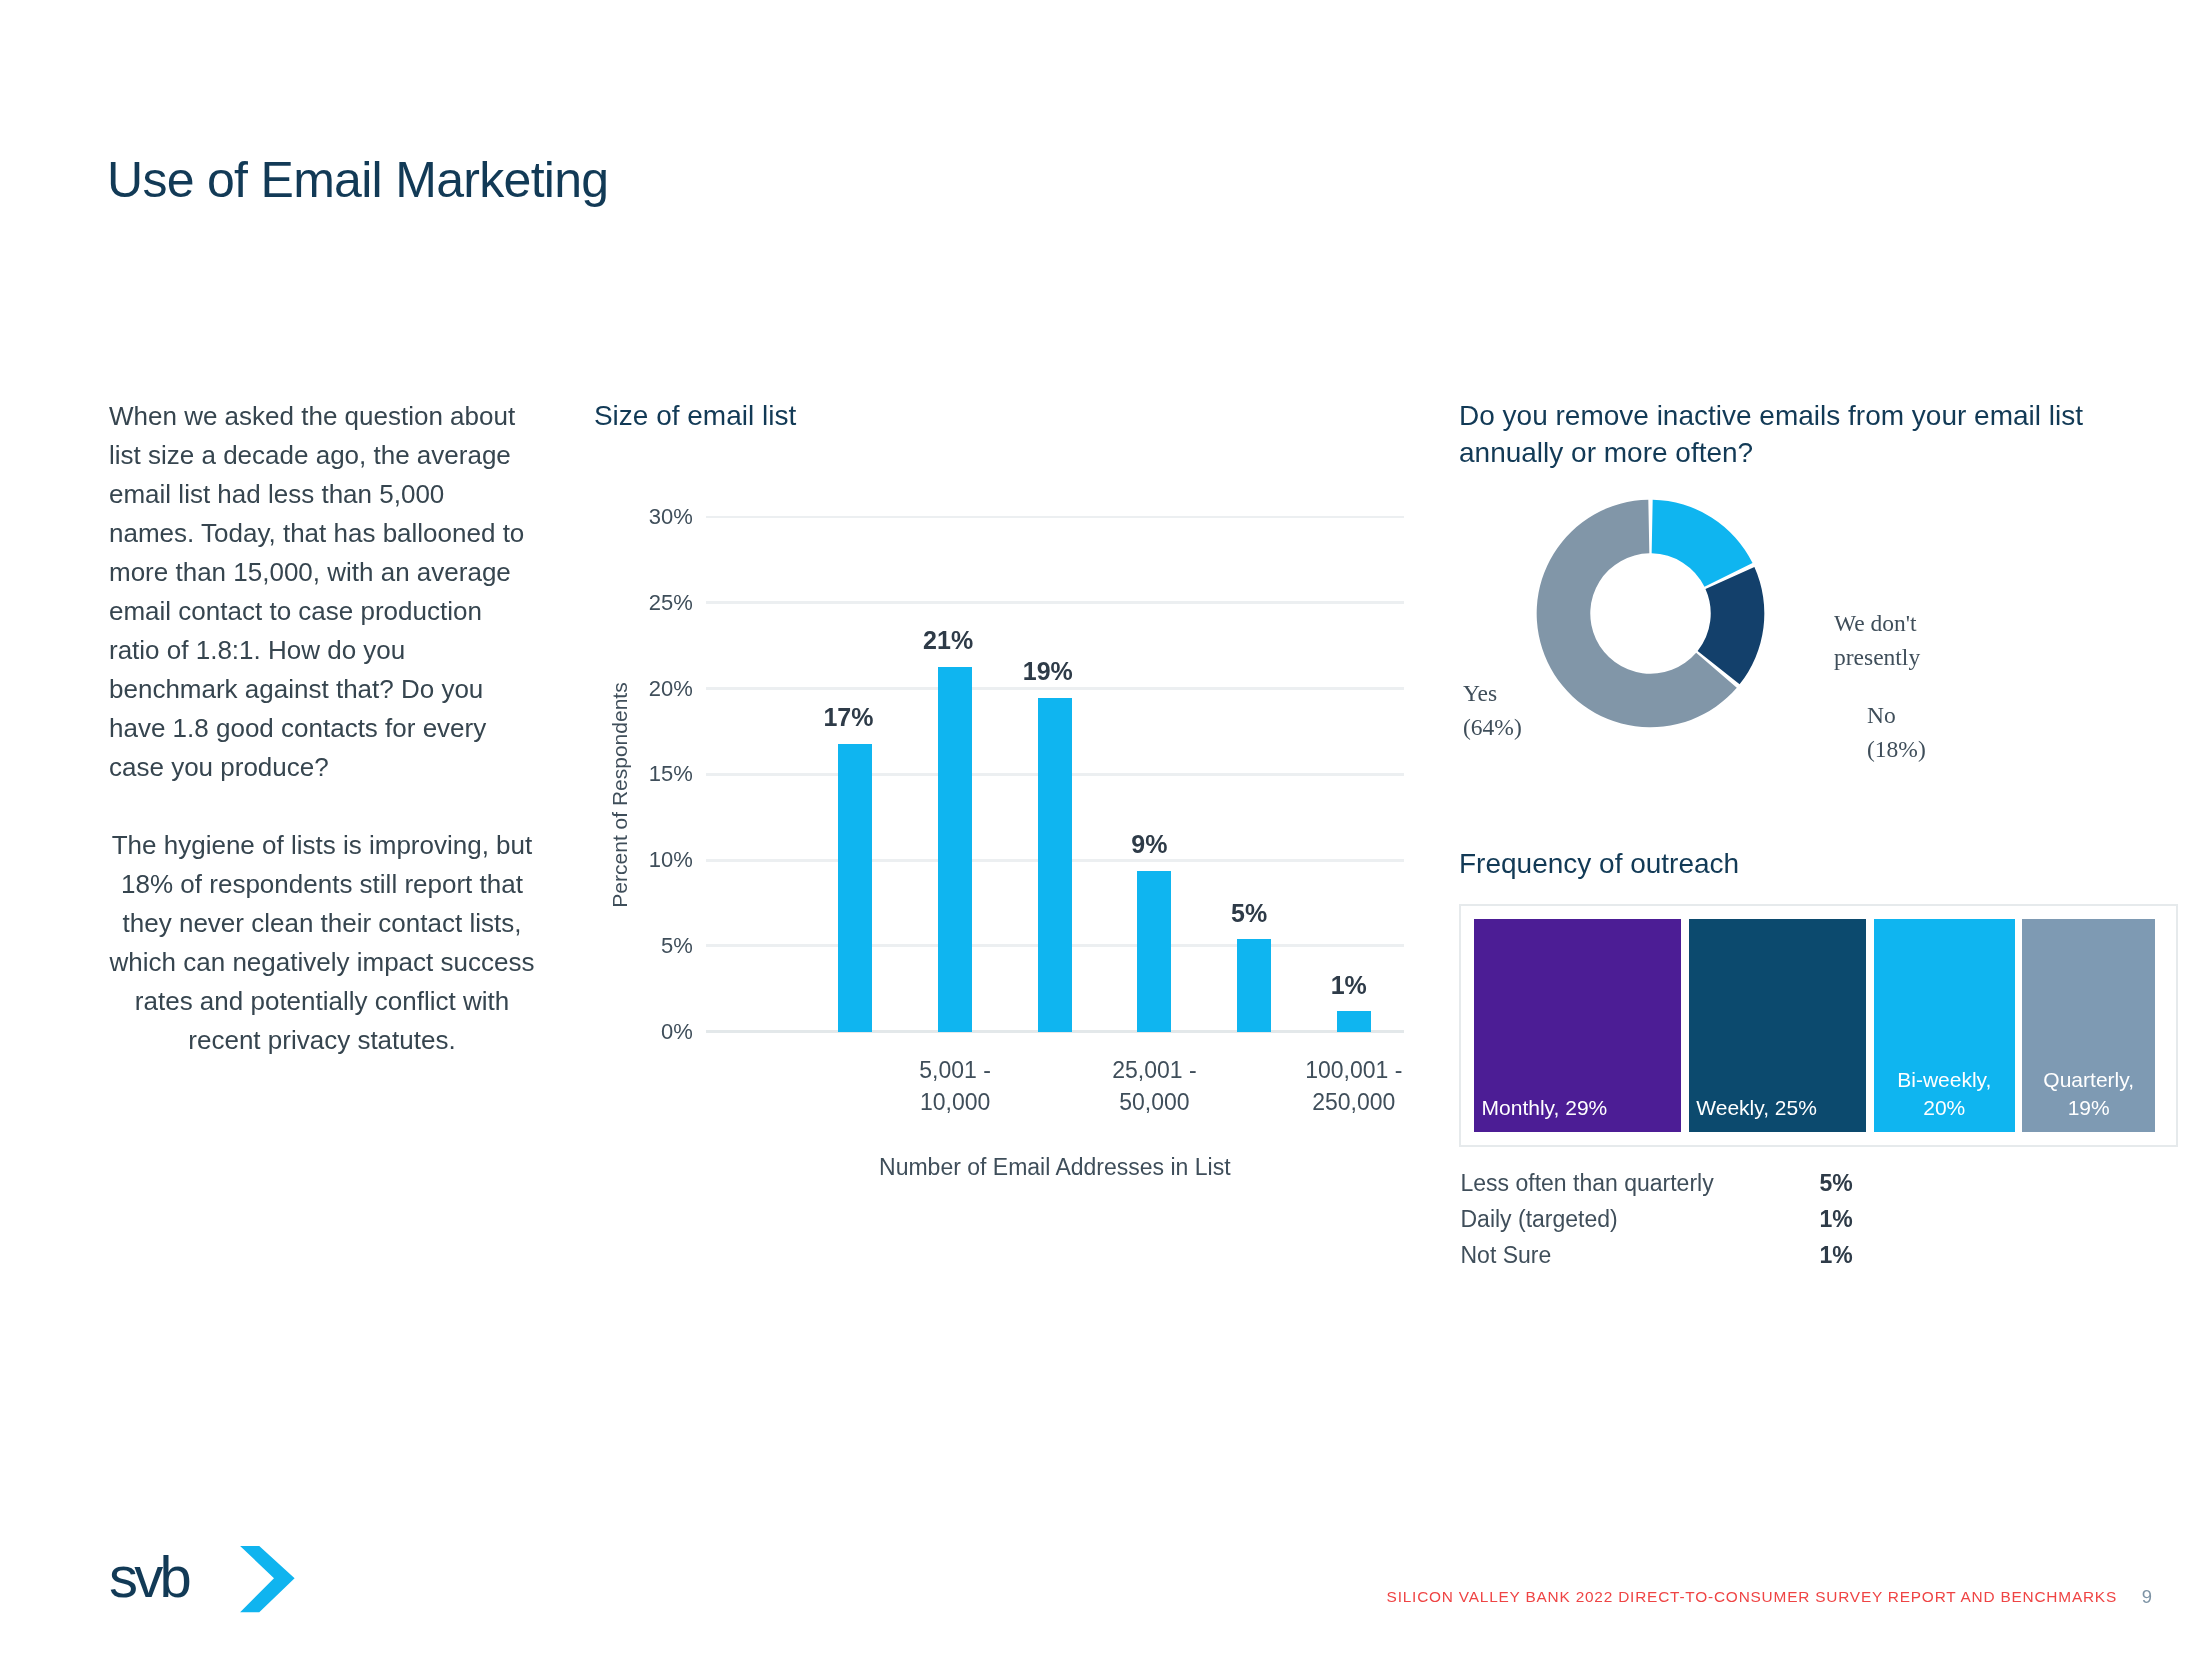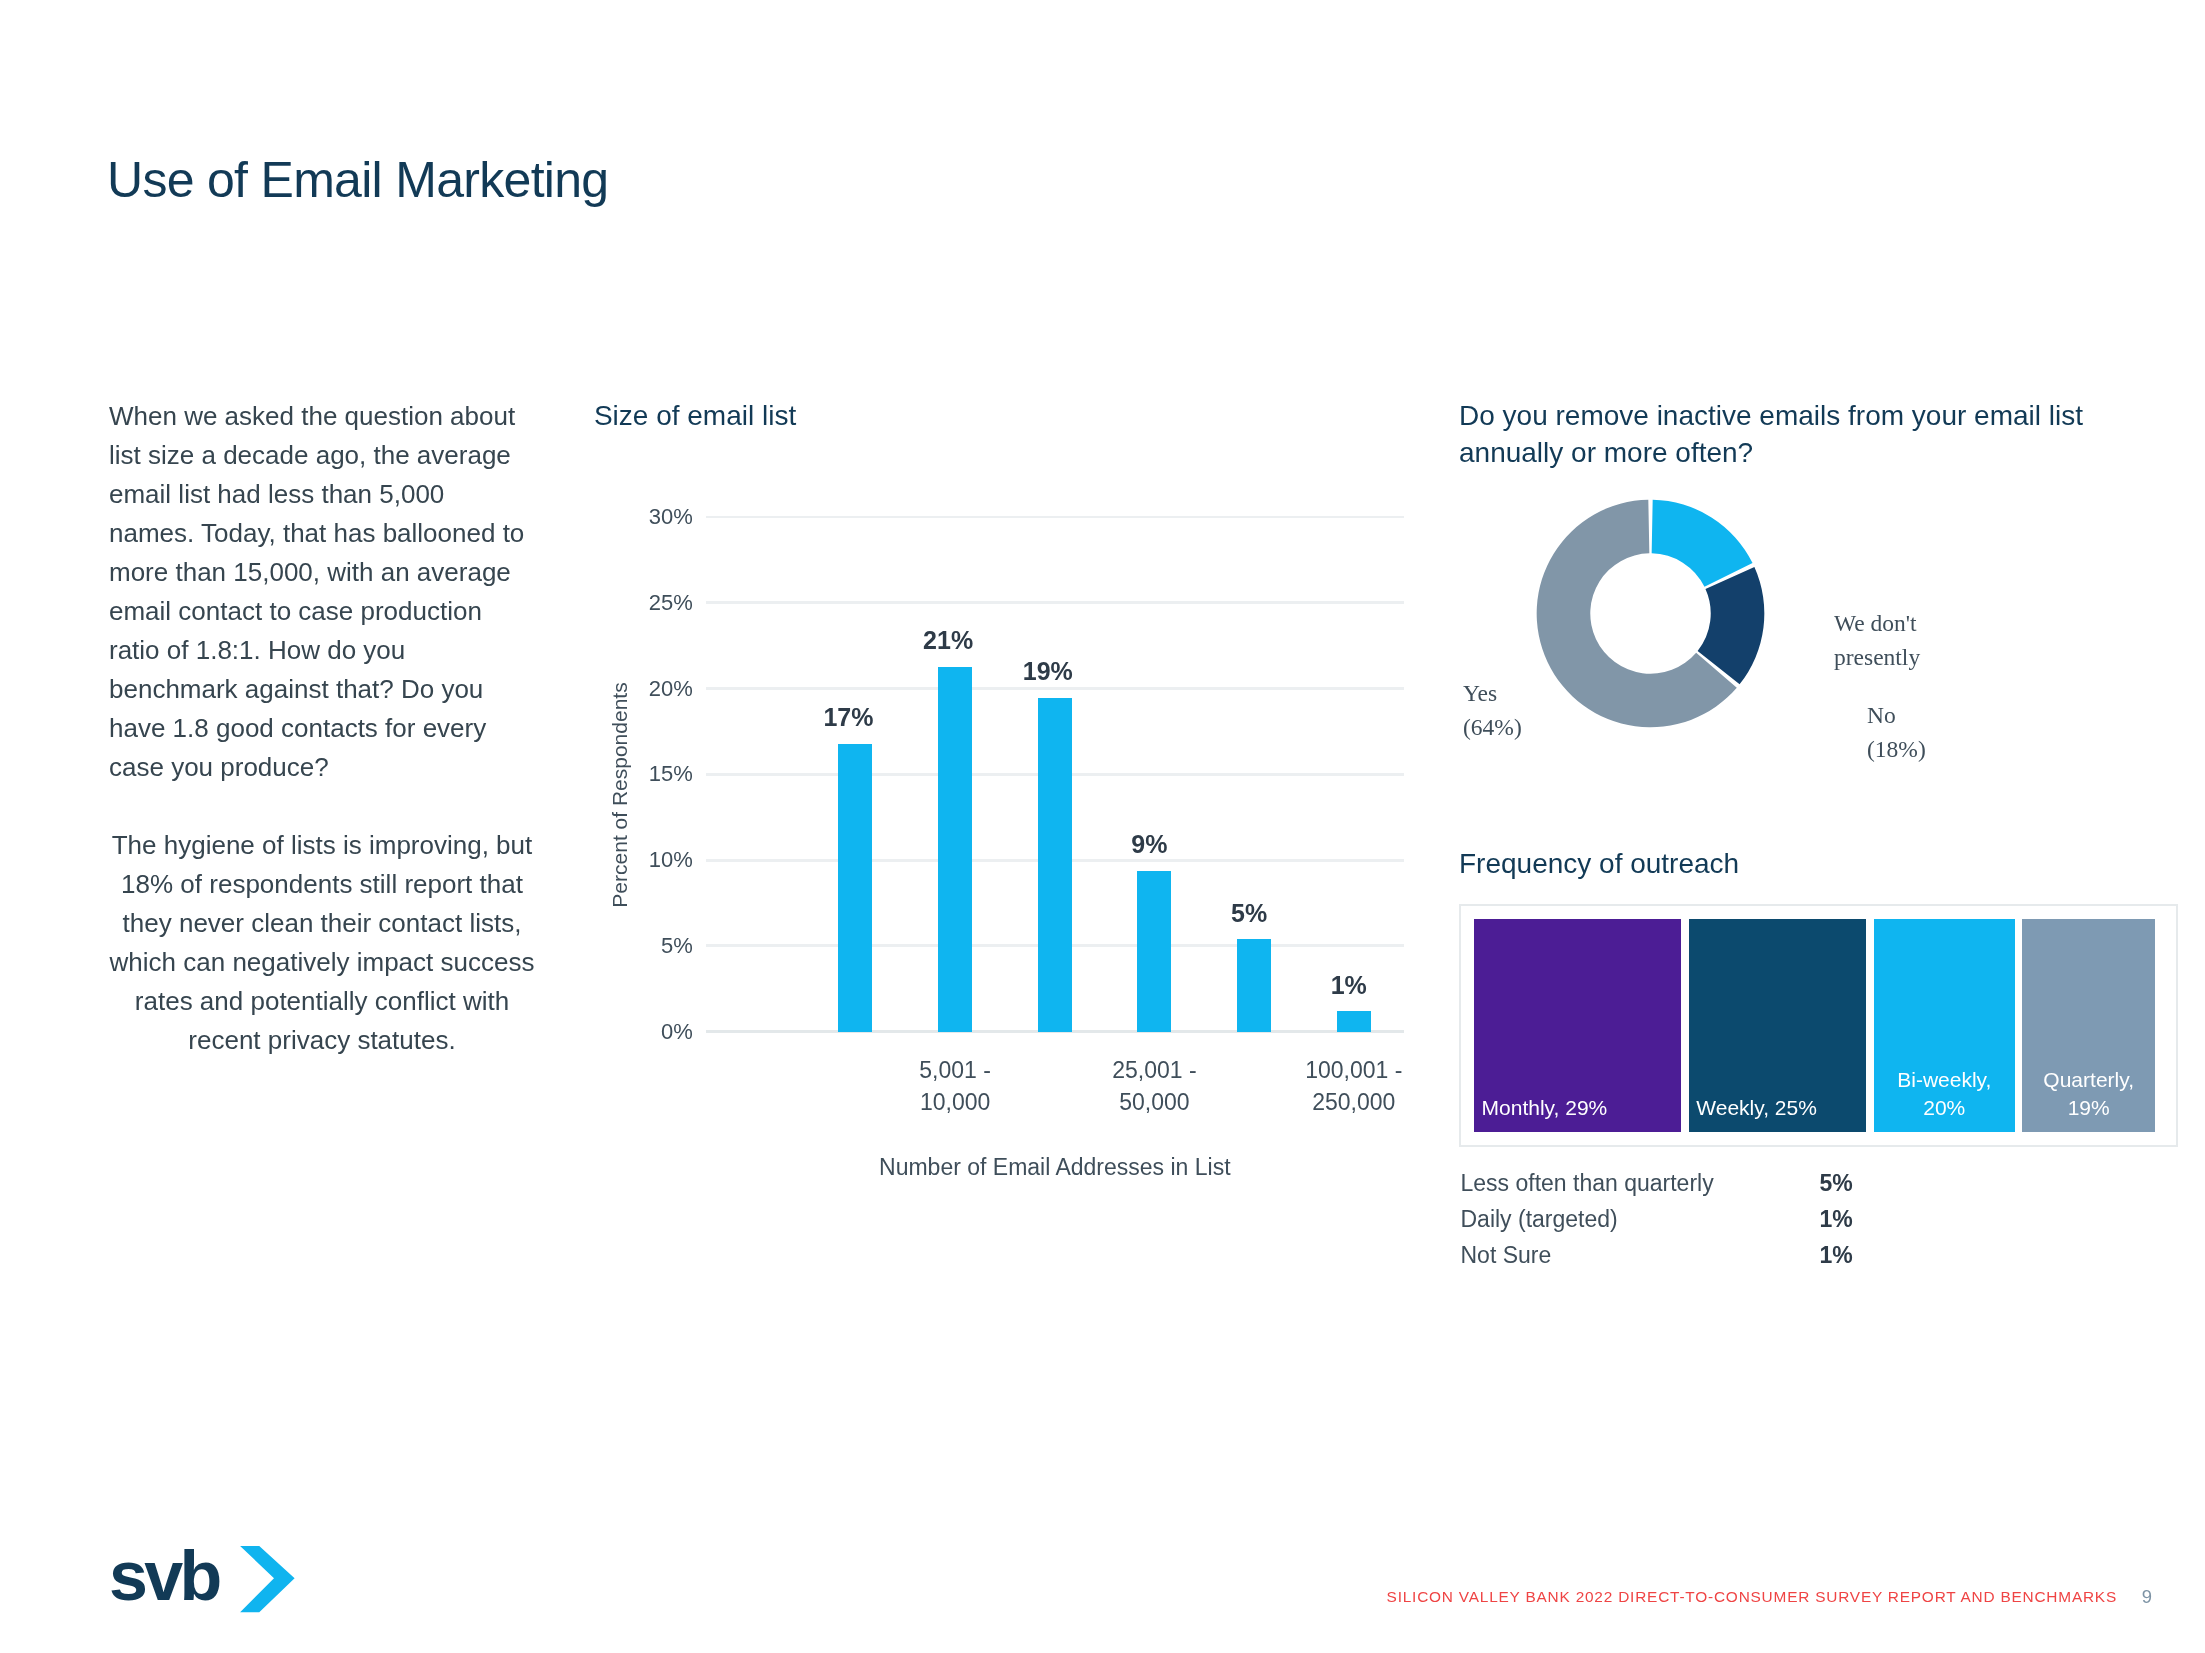--- a/index.html
+++ b/index.html
@@ -257,22 +257,22 @@
     position: absolute;
     left: 109px;
     top: 1540px;
     width: 221px;
     height: 81px;
   }
   .logo-text {
     position: absolute;
     left: 0;
     top: -4.4px;
-    font-size: 70px;
-    font-weight: 700;
+    font-size: 58px;
+    font-weight: 400;
     letter-spacing: -3.7px;
     color: #123a56;
     line-height: 81px;
   }
   .footer-note {
     position: absolute;
     right: 88px;
     top: 1588px;
     font-size: 15.4px;
     letter-spacing: 0.8px;

